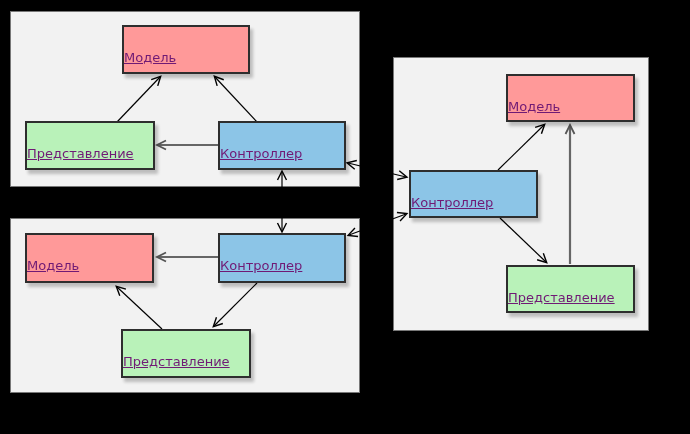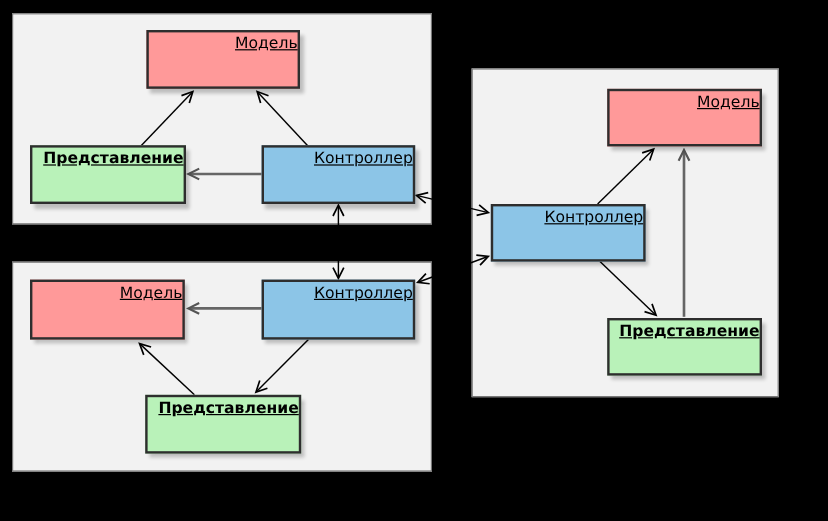--- a/index.html
+++ b/index.html
@@ -25,29 +25,29 @@
     z-index:2;pointer-events:none;
   }
   .edge{fill:none;}
   .edge.thin{stroke:var(--thin_arrow,#000);stroke-width:1.2px;}
   .edge.thick{stroke:var(--thick_arrow,#666);stroke-width:2.2px;}
   .node{
     position:absolute;
     box-sizing:border-box;
     border:2px solid var(--node_border,#2e2e2e);
     box-shadow:3px 4px 3px rgba(0,0,0,0.22);
-    text-align:right;
-    padding-top:2px;
+    text-align:left;
+    padding-top:23px;
     font-size:13px;
-    color:#000000;
+    color:#701a75;
     z-index:3;
   }
   .node .lbl{text-decoration:underline;white-space:nowrap;}
   .node.model{background:var(--model_fill,#ff9999);}
-  .node.view{background:var(--view_fill,#b9f2b9);font-weight:bold;}
+  .node.view{background:var(--view_fill,#b9f2b9);}
   .node.controller{background:var(--controller_fill,#8cc5e7);}
   
   #n-p1-model{left:122px;top:25px;width:128px;height:49px;}
   #n-p1-view{left:25px;top:121px;width:130px;height:49px;}
   #n-p1-controller{left:218px;top:121px;width:128px;height:49px;}
   #n-p2-model{left:25px;top:233px;width:129px;height:50px;}
   #n-p2-controller{left:218px;top:233px;width:128px;height:50px;}
   #n-p2-view{left:121px;top:329px;width:130px;height:49px;}
   #n-p3-model{left:506px;top:74px;width:129px;height:48px;}
   #n-p3-controller{left:409px;top:170px;width:129px;height:48px;}

